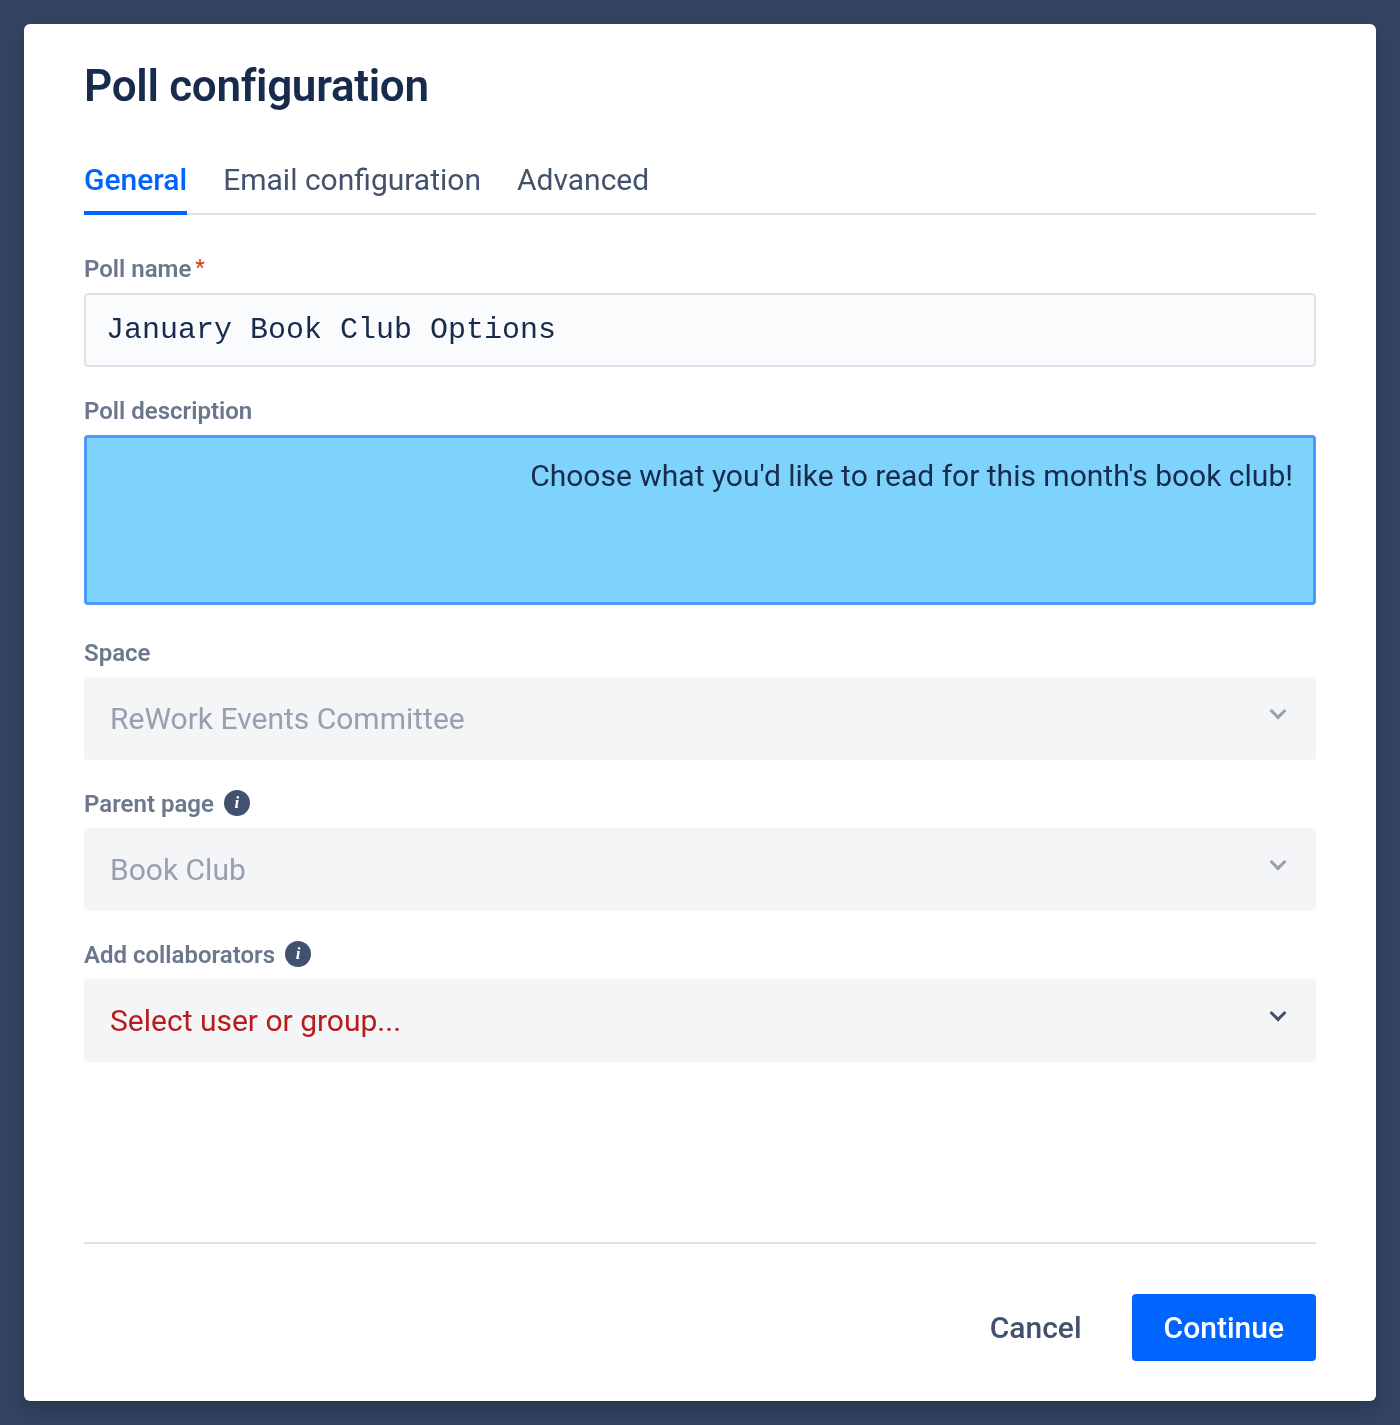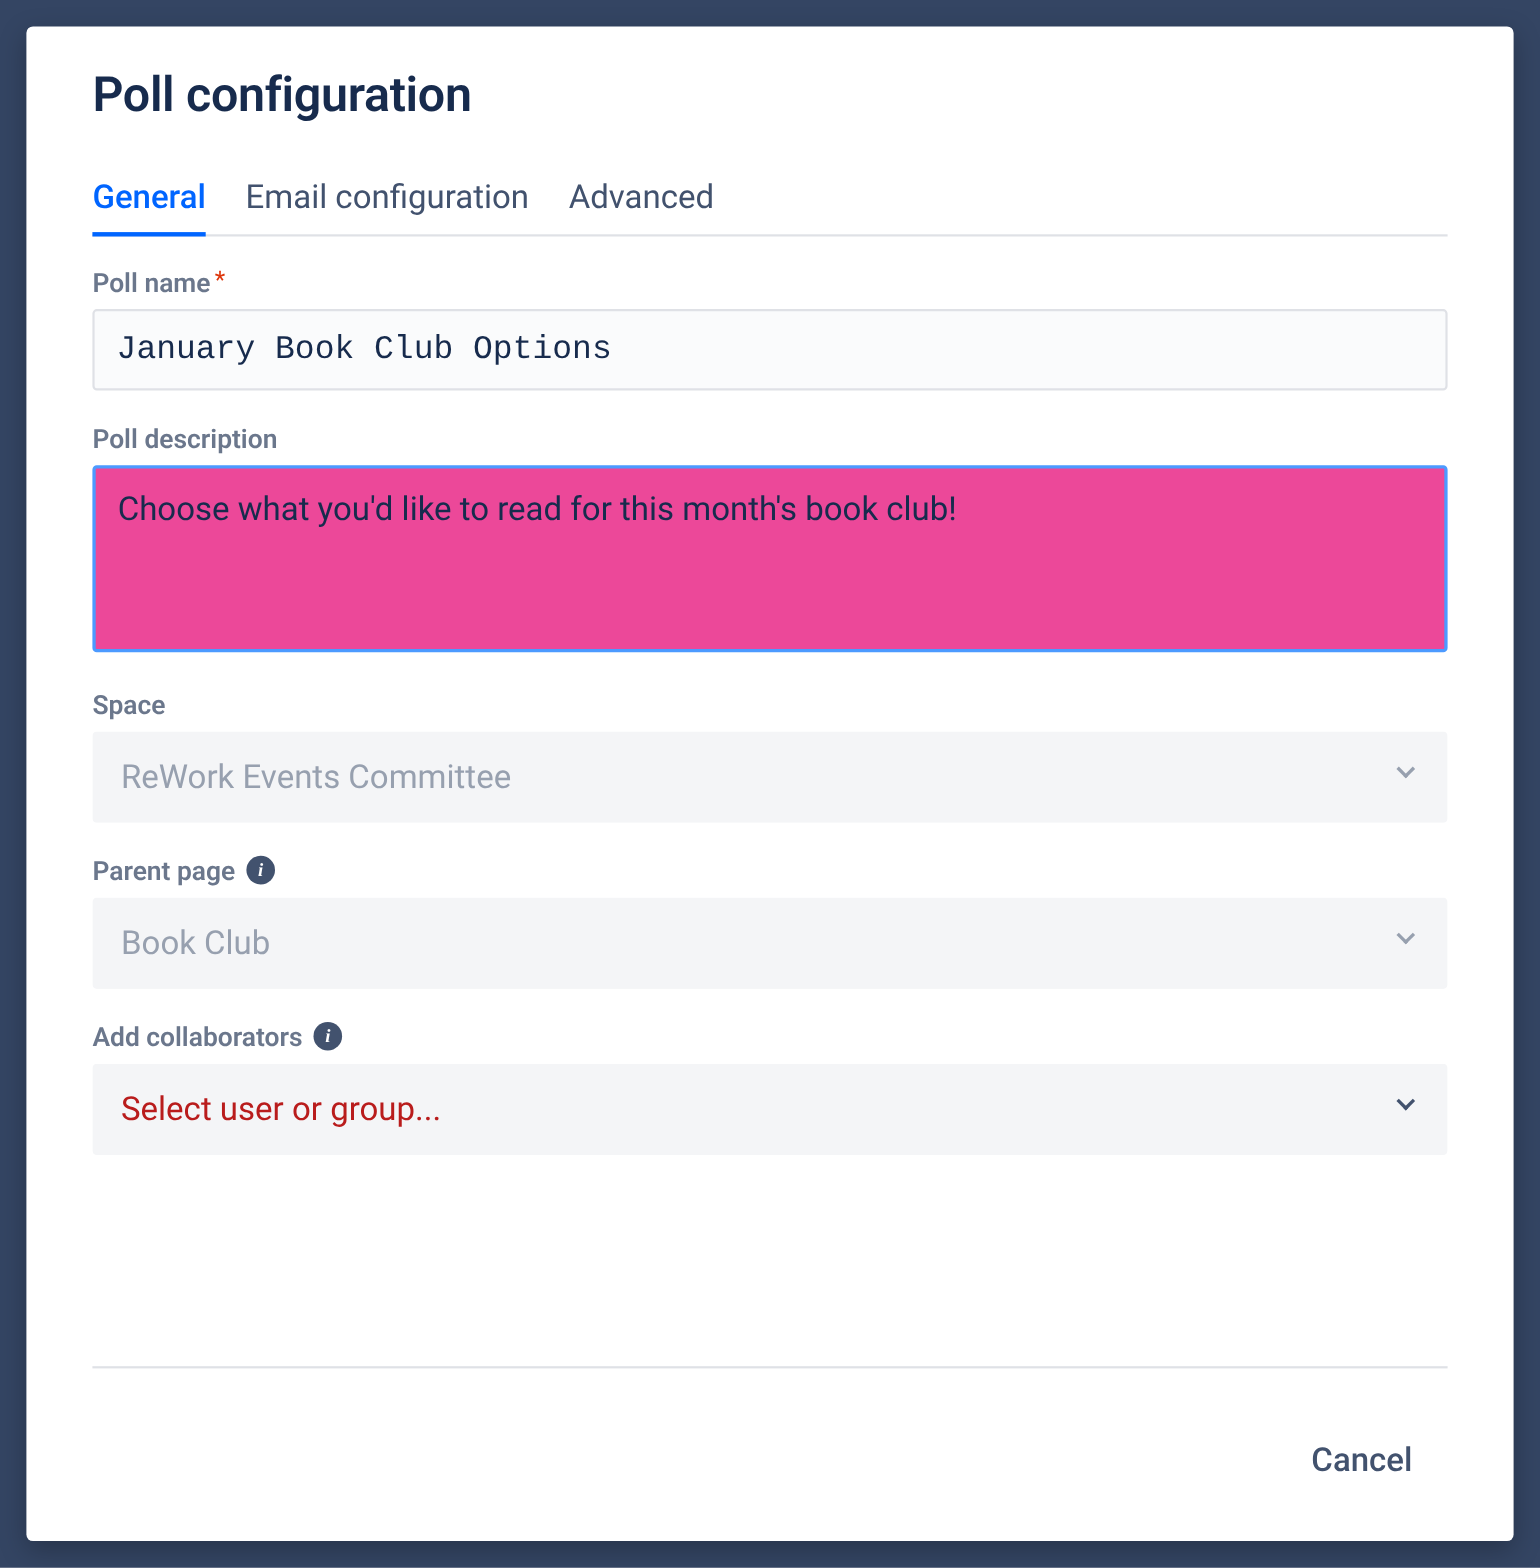--- a/index.html
+++ b/index.html
@@ -47,21 +47,21 @@
     font-size: 44px;
     font-weight: 600;
     color: var(--text-heading);
     letter-spacing: -0.3px;
   }
 
   .tabs {
     display: flex;
     gap: 36px;
     border-bottom: 2px solid var(--border);
-    margin-bottom: 28px;
+    margin-bottom: 40px;
   }
   .tab {
     padding: 0 0 14px 0;
     font-size: 30px;
     color: #42526E;
     cursor: pointer;
     margin-bottom: -2px;
     border-bottom: 4px solid transparent;
   }
   .tab.active {
@@ -112,28 +112,29 @@
     border-radius: 4px;
     padding: 18px 20px;
     font-size: 30px;
     color: var(--text-body);
     font-family: Liberation Mono, monospace;
   }
 
   .textarea {
     width: 100%;
     min-height: 170px;
-    background: #ec4899;
+    background: #7dd3fc;
     border: 3px solid var(--focus);
     border-radius: 4px;
     padding: 20px;
     font-size: 30px;
     color: var(--text-body);
     resize: none;
     font-family: inherit;
+    text-align: right;
   }
 
   .select {
     width: 100%;
     background: var(--field-bg);
     border: 2px solid transparent;
     border-radius: 4px;
     padding: 22px 24px;
     font-size: 30px;
     display: flex;
@@ -256,15 +257,16 @@
       <div class="select placeholder">
         <span class="value">Select user or group...</span>
         <span class="chevron"></span>
       </div>
     </div>
 
   </div>
 
   <div class="footer">
     <button class="btn btn-subtle">Cancel</button>
+    <button class="btn btn-primary">Continue</button>
   </div>
 
 </div>
 
 </body></html>

